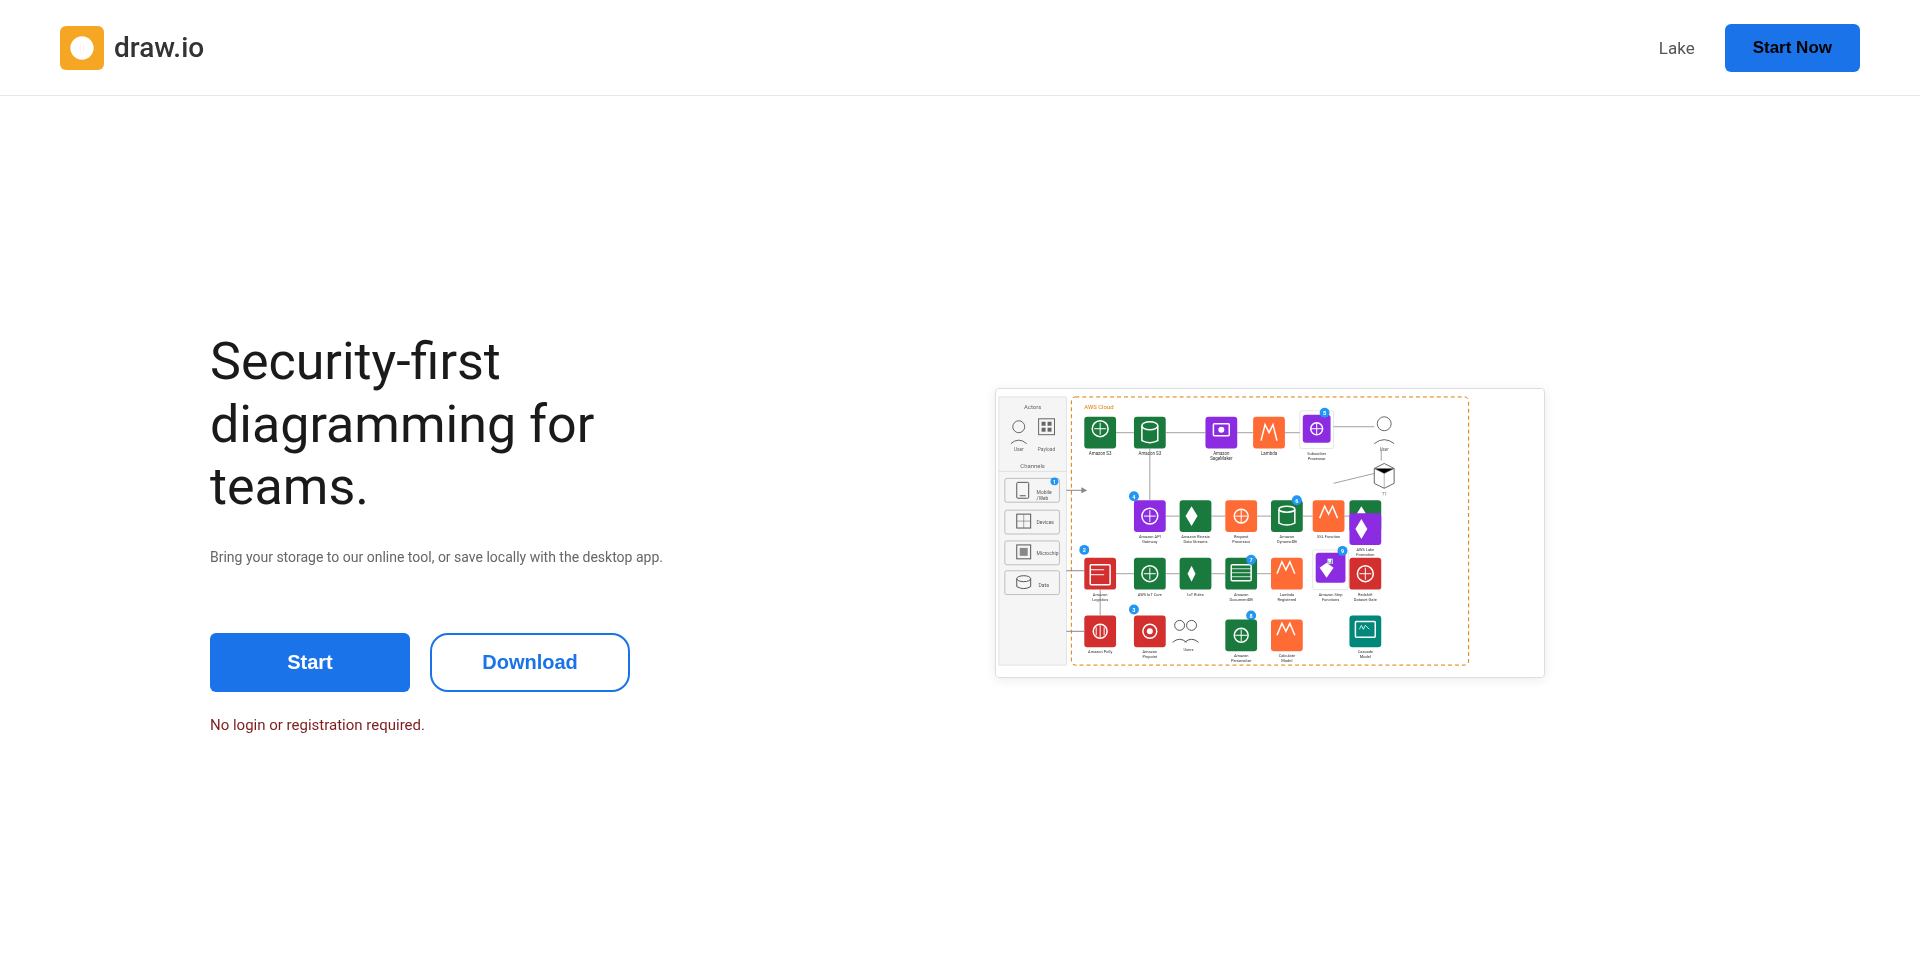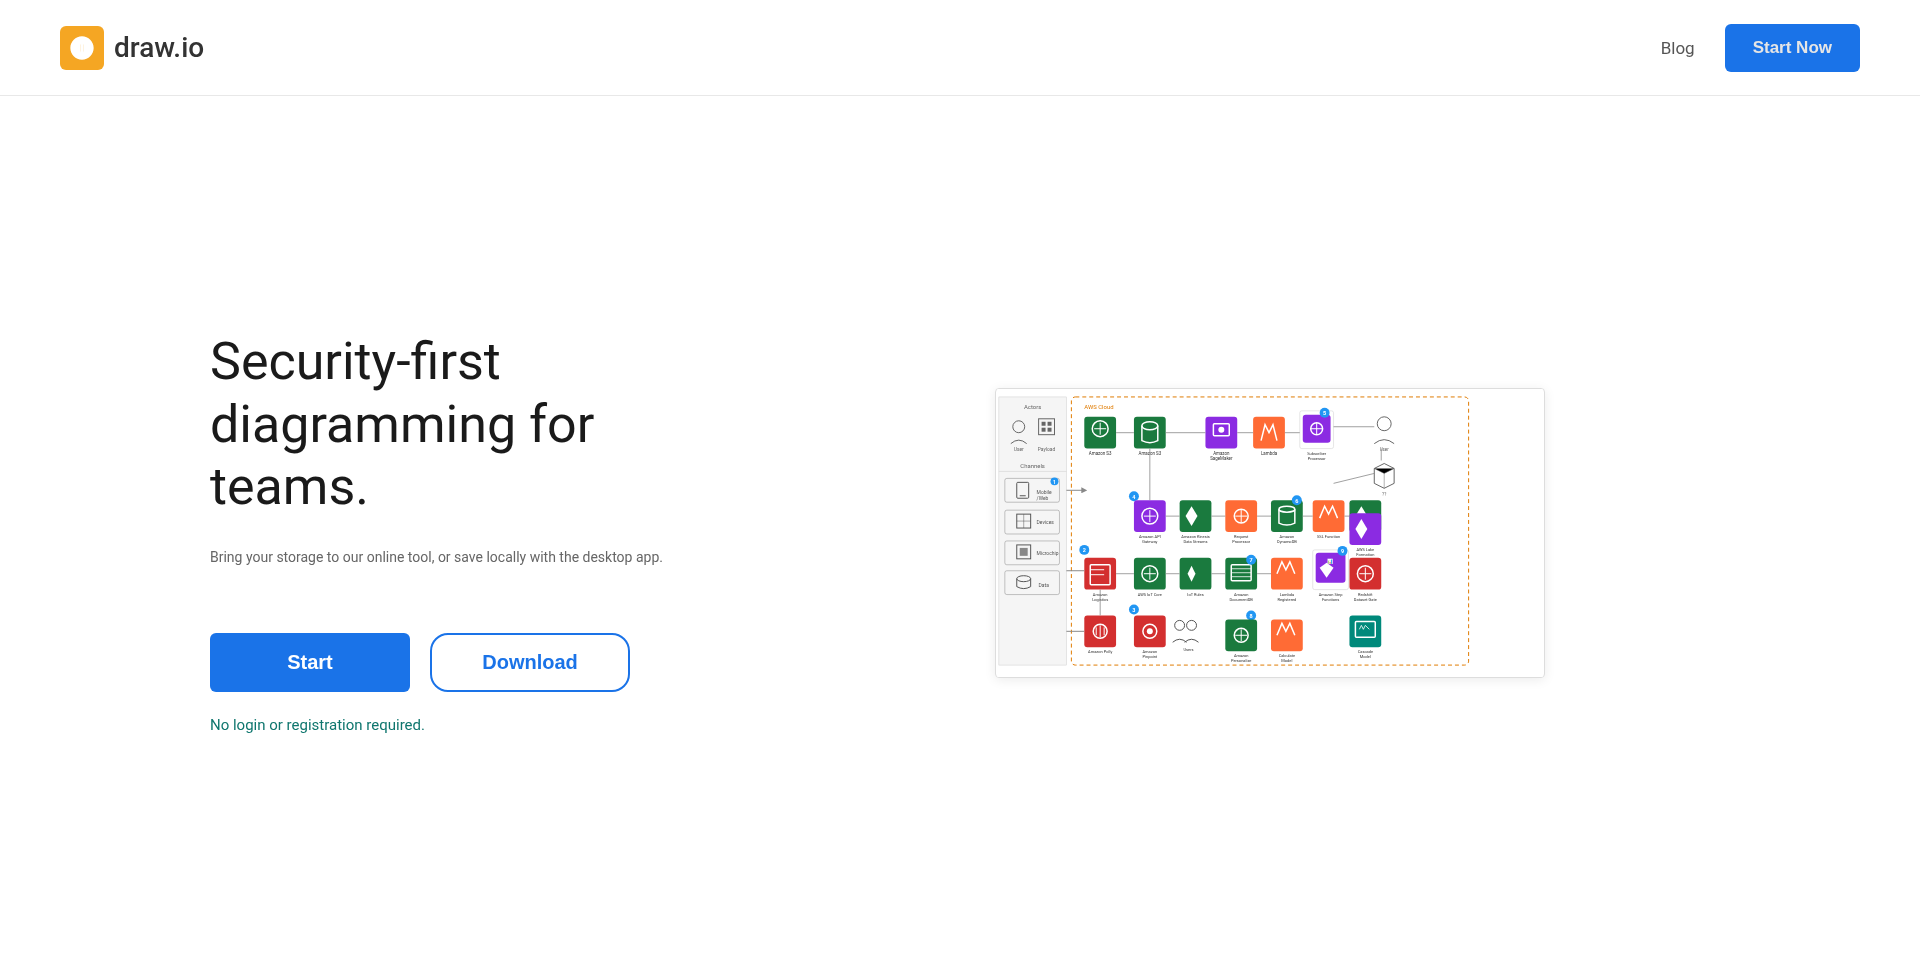--- a/index.html
+++ b/index.html
@@ -67,21 +67,21 @@
 
     .nav-blog-link {
       color: #555;
       font-size: 17px;
       text-decoration: none;
       cursor: pointer;
     }
 
     .btn-start-now {
       background: #1a73e8;
-      color: #e5e5e5;
+      color: #000000;
       border: none;
       border-radius: 6px;
       padding: 14px 28px;
       font-size: 17px;
       font-weight: 600;
       cursor: pointer;
       text-decoration: none;
     }
 
     
@@ -143,21 +143,21 @@
       border-radius: 18px;
       padding: 16px 50px;
       font-size: 20px;
       font-weight: 600;
       cursor: pointer;
       min-width: 200px;
     }
 
     .no-login-text {
       font-size: 15px;
-      color: #0f766e;
+      color: #7f1d1d;
     }
 
     
     .hero-diagram {
       flex: 1;
       display: flex;
       justify-content: center;
       align-items: center;
       padding: 40px 80px 40px 0;
     }
@@ -190,21 +190,21 @@
         <rect x="7" y="7" width="4" height="10" rx="1" fill="white"></rect>
         <rect x="13" y="7" width="4" height="10" rx="1" fill="white"></rect>
 
         <path d="M12 3 L9 7 L6 7 L6 17 L18 17 L18 7 L15 7 Z M10 9 L14 9 L14 15 L10 15 Z" fill="white" opacity="0.9"></path>
       </svg>
     </div>
     <span class="logo-text">draw.io</span>
   </div>
 
   <div class="nav-right">
-    <a class="nav-blog-link">Blog</a>
+    <a class="nav-blog-link">Lake</a>
     <button class="btn-start-now">Start Now</button>
   </div>
 </nav>
 
 <main class="main-section">
 
   <div class="hero-content">
     <h1 class="hero-title">Security-first diagramming for teams.</h1>
     <p class="hero-subtitle">Bring your storage to our online tool, or save locally with the desktop app.</p>
 

